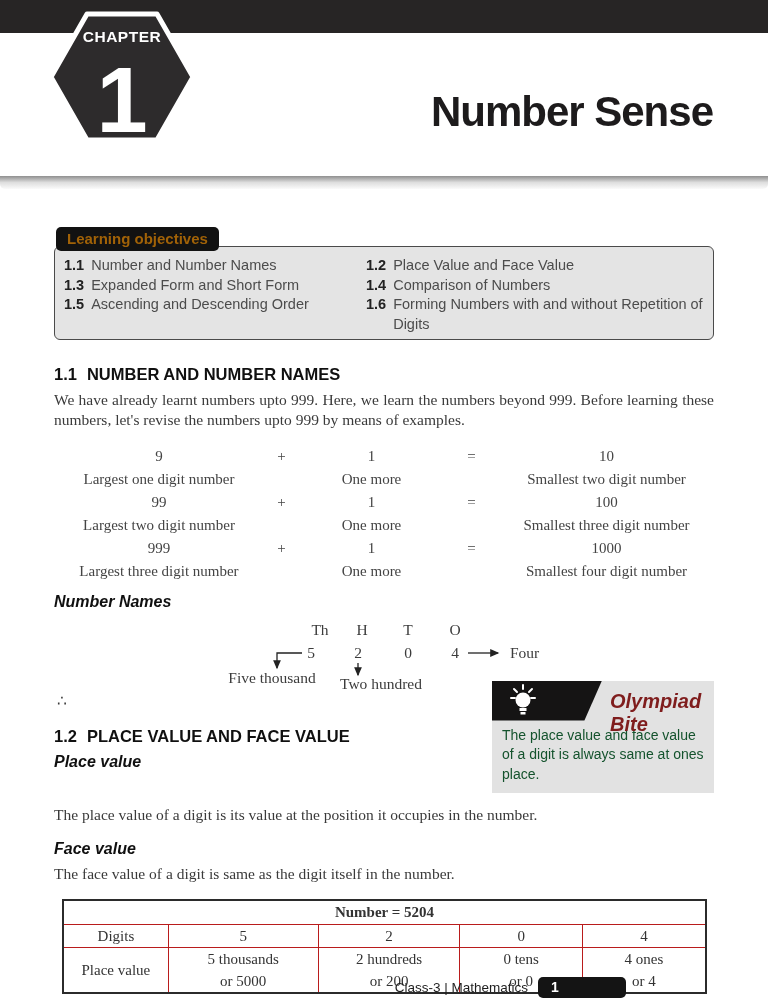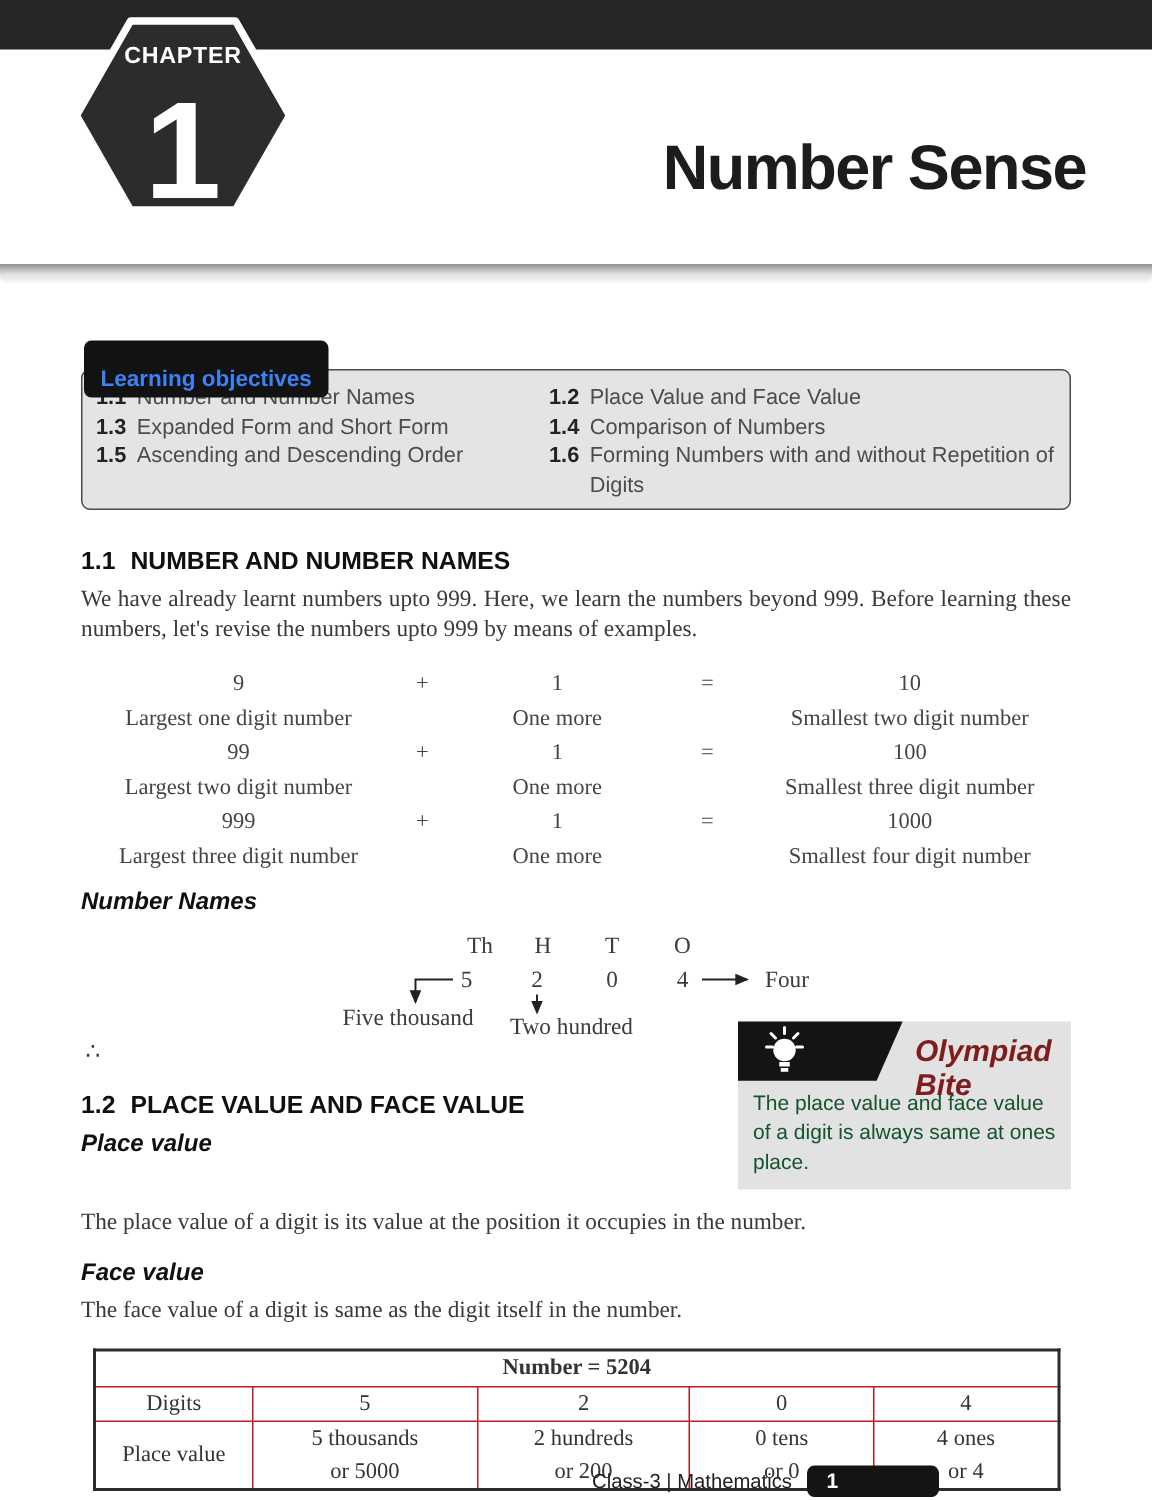--- a/index.html
+++ b/index.html
@@ -4,38 +4,38 @@
 <style>
   html,body{margin:0;padding:0;}
   body{
     width:768px;height:1000px;position:relative;background:#ffffff;
     font-family:"Liberation Sans",sans-serif;overflow:hidden;
   }
   
   .top-bar{position:absolute;left:0;top:0;width:768px;height:33px;background:#272525;}
   .chapter-badge{position:absolute;left:46px;top:4px;width:152px;height:150px;}
   .page-title{
-    position:absolute;top:88px;right:44px;
+    position:absolute;top:88px;right:55px;
     font-size:42px;font-weight:600;color:#1d1b1c;letter-spacing:-1px;
   }
   .divider{
     position:absolute;top:176px;left:0;width:768px;height:13px;
     background:linear-gradient(to bottom,#8f8f8f,#dedede 50%,#fbfbfb);
     border-radius:0 0 5px 5px;
   }
   
   .content{position:absolute;left:54px;top:227px;width:660px;}
   
   .lo-box{
     position:relative;margin-top:19px;background:#e4e4e4;
     border:1.5px solid #4a4a4a;border-radius:6px;padding:9px 6px 5px 9px;
   }
   .lo-tab{
-    position:absolute;top:-20px;left:1px;background:#121212;color:#3b82f6;
-    font-weight:bold;font-size:15px;padding:17px 11px 4px;border-radius:5px;
+    position:absolute;top:-20px;left:1px;background:#121212;color:#a16207;
+    font-weight:bold;font-size:15px;padding:3px 11px 4px;border-radius:5px;
   }
   .lo-grid{display:grid;grid-template-columns:302px 1fr;}
   .lo-item{display:flex;gap:7px;font-size:14.5px;line-height:19.5px;color:#4c4c4c;}
   .lo-num{font-weight:bold;color:#222;flex:0 0 auto;}
   
   .h-sec{display:flex;gap:10px;font-size:16.5px;font-weight:bold;color:#101010;}
   .h-sub{font-size:16px;font-weight:bold;color:#101010;font-style:italic;}
   .para{
     font-family:"Liberation Serif",serif;font-size:15.5px;line-height:19.5px;
     color:#3a3a3a;text-align:justify;

